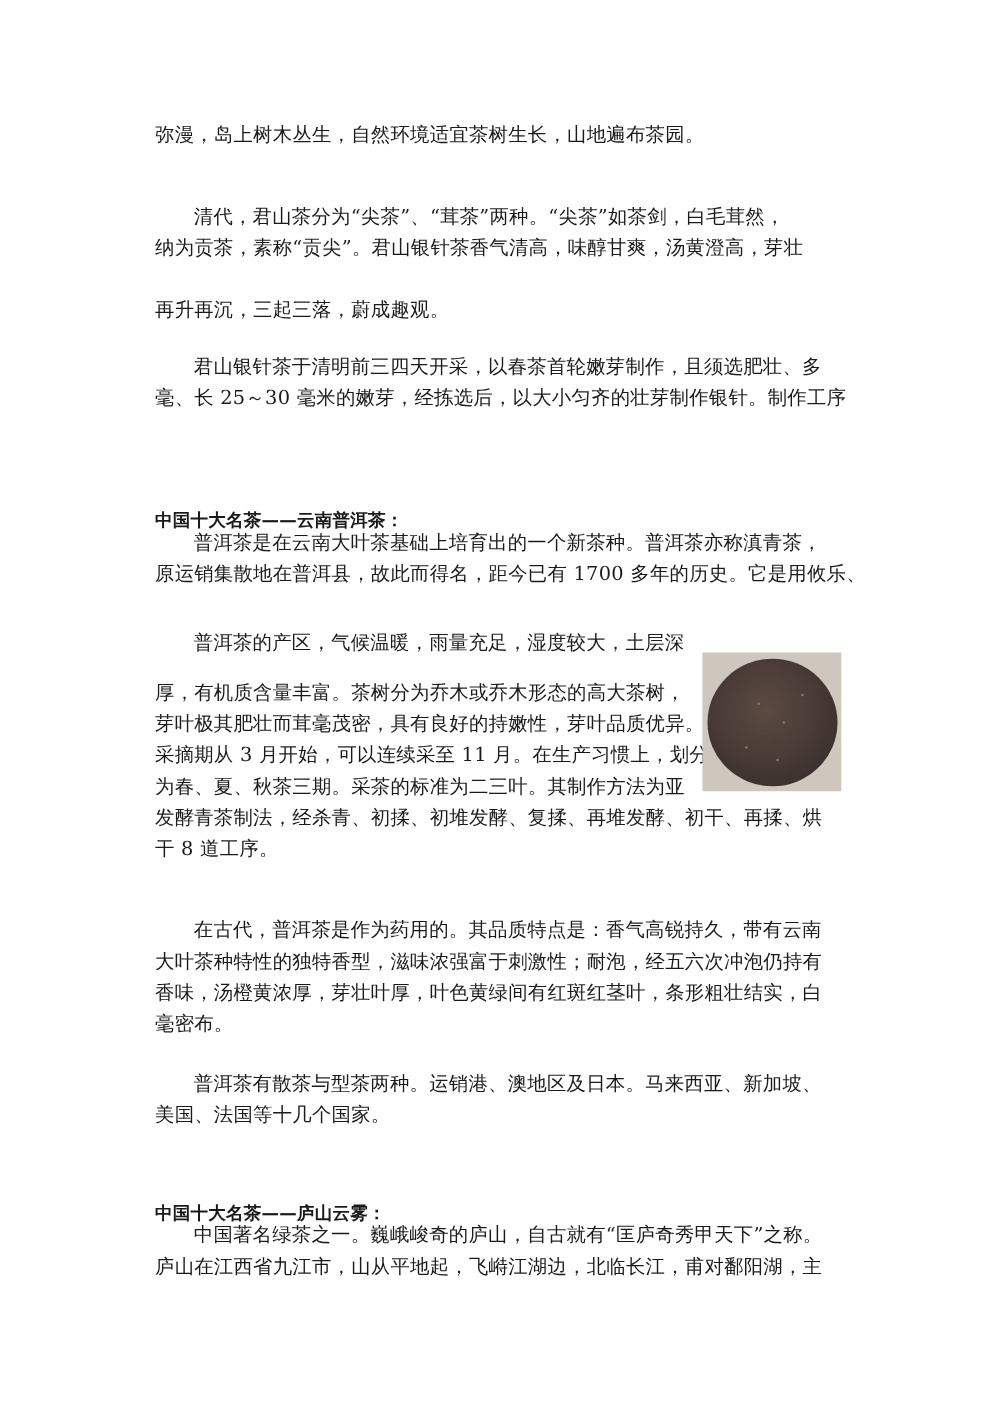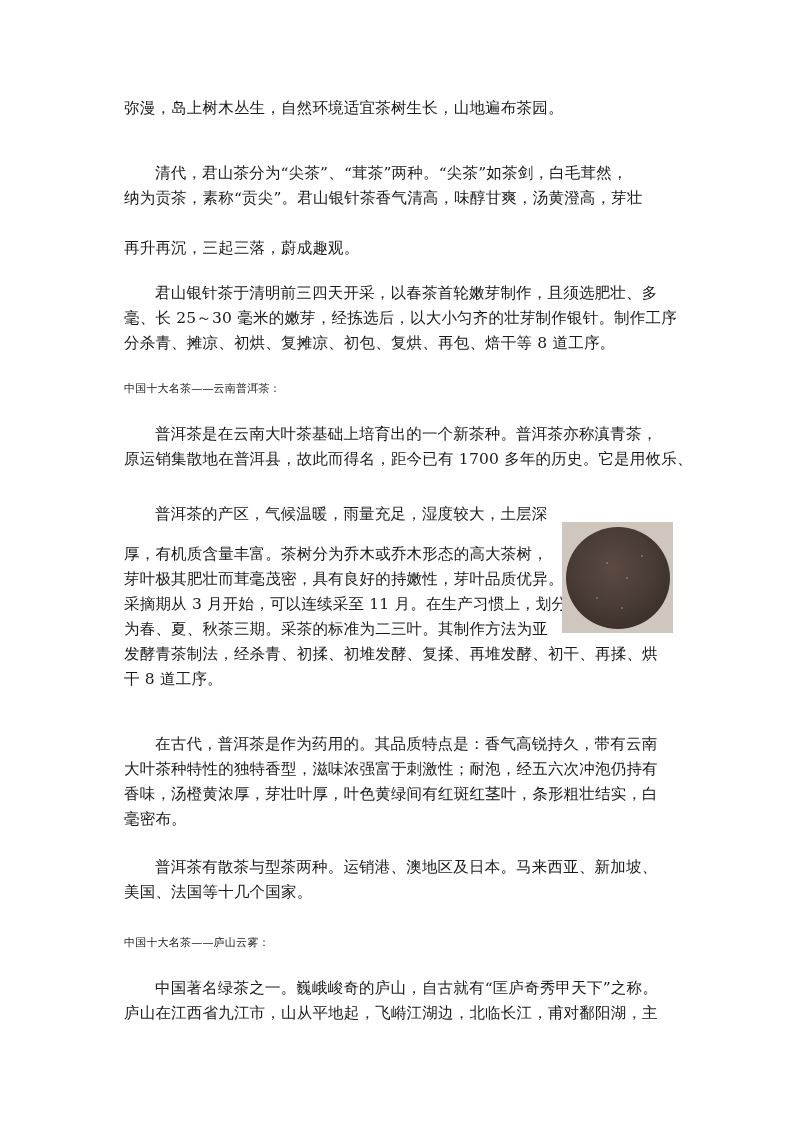--- a/index.html
+++ b/index.html
@@ -2,41 +2,40 @@
 <html><head>
   <meta charset="utf-8">
   <style>
     html, body { margin: 0; padding: 0; background: #ffffff; }
     body { width: 798px; height: 1122px; position: relative; overflow: hidden;
            font-family: "DejaVu Serif", "Liberation Serif", serif; color: #1a1a1a; }
     .page { position: absolute; left: 0; top: 0; width: 798px; height: 965px; }
     .line { position: absolute; left: 124px; font-size: 15.5px; line-height: 20px;
             white-space: nowrap; letter-spacing: 0.2px; }
     .indent { left: 155px; }
-    .heading { font-weight: normal; font-family: "DejaVu Sans", "Liberation Sans", sans-serif; font-size: 11px; }
+    .heading { font-weight: bold; font-family: "DejaVu Sans", "Liberation Sans", sans-serif; font-size: 14px; margin-top: 28px; }
     .photo { position: absolute; left: 562px; top: 522px; width: 111px; height: 111px;
              background: #cfc6be; overflow: hidden; }
     .photo .disc { position: absolute; left: 4px; top: 5px; width: 104px; height: 102px;
              border-radius: 50%;
              background: radial-gradient(circle at 45% 40%, #5a4a42 0%, #4a3c36 45%, #3a2f2b 80%, #2f2622 100%); }
     .photo .speck { position:absolute; width:2px; height:2px; background:#8c7a6e; border-radius:50%; }
   </style>
 </head>
 <body>
 
 <div class="page">
   <div class="line" style="top:98px">弥漫，岛上树木丛生，自然环境适宜茶树生长，山地遍布茶园。</div>
 
   <div class="line indent" style="top:163px">清代，君山茶分为“尖茶”、“茸茶”两种。“尖茶”如茶剑，白毛茸然，</div>
   <div class="line" style="top:188px">纳为贡茶，素称“贡尖”。君山银针茶香气清高，味醇甘爽，汤黄澄高，芽壮</div>
   <div class="line indent" style="top:283px">君山银针茶于清明前三四天开采，以春茶首轮嫩芽制作，且须选肥壮、多</div>
 
   <div class="line" style="top:238px">再升再沉，三起三落，蔚成趣观。</div>
   <div class="line" style="top:308px">毫、长 25～30 毫米的嫩芽，经拣选后，以大小匀齐的壮芽制作银针。制作工序</div>
-  <div class="line" style="top:333px">分杀青、摊凉、初烘、复摊凉、初包、复烘、再包、焙干等 8 道工序。</div>
 
   <div class="line heading" style="top:379px">中国十大名茶——云南普洱茶：</div>
 
   <div class="line indent" style="top:424px">普洱茶是在云南大叶茶基础上培育出的一个新茶种。普洱茶亦称滇青茶，</div>
   <div class="line" style="top:449px">原运销集散地在普洱县，故此而得名，距今已有 1700 多年的历史。它是用攸乐、</div>
 
   <div class="line indent" style="top:504px">普洱茶的产区，气候温暖，雨量充足，湿度较大，土层深</div>
   <div class="line" style="top:544px">厚，有机质含量丰富。茶树分为乔木或乔木形态的高大茶树，</div>
   <div class="line" style="top:569px">芽叶极其肥壮而茸毫茂密，具有良好的持嫩性，芽叶品质优异。</div>
   <div class="line" style="top:594px">采摘期从 3 月开始，可以连续采至 11 月。在生产习惯上，划分</div>

